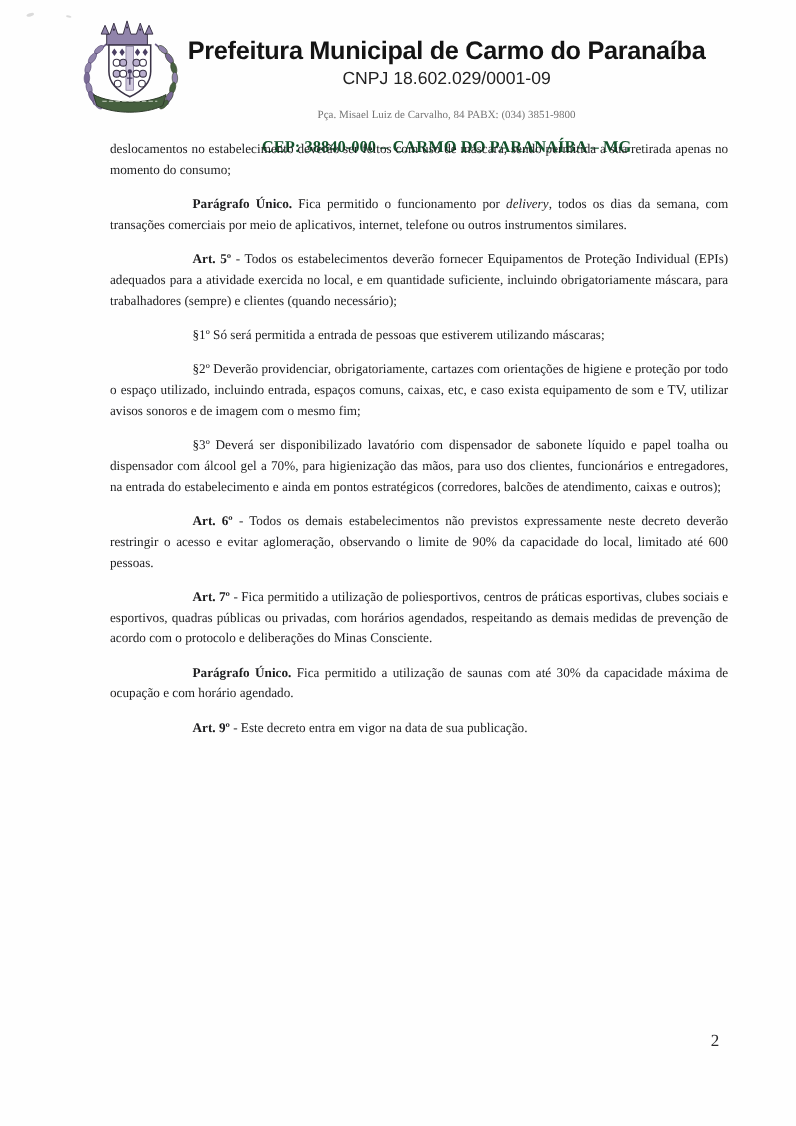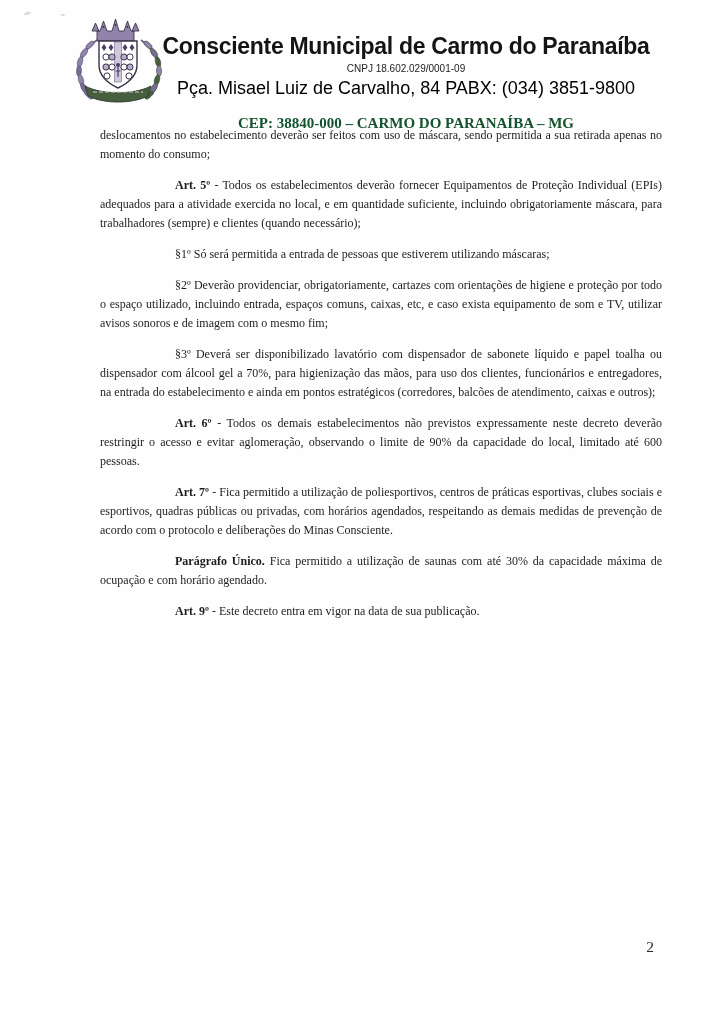--- a/index.html
+++ b/index.html
@@ -34,28 +34,28 @@
     font-family: "Liberation Sans", sans-serif;
     font-weight: bold;
     font-size: 23px;
     letter-spacing: -0.3px;
     color: #141414;
     white-space: nowrap;
     margin: 0 0 3px 0;
   }
   .hdr-cnpj {
     font-family: "Liberation Sans", sans-serif;
-    font-size: 10px;
+    font-size: 16px;
     color: #222;
-    margin: 0 0 4px 0;
+    margin: 0 0 18px 0;
   }
   .hdr-addr {
-    font-family: Liberation Sans, sans-serif;
-    font-size: 18px;
-    color: #000000;
+    font-family: Liberation Serif, serif;
+    font-size: 10px;
+    color: #737373;
     margin: 0 0 1px 0;
   }
   .hdr-cep {
     font-family: "Liberation Serif", serif;
     font-weight: bold;
     font-size: 15px;
     color: #14532d;
     margin: 16px;
   }
 
@@ -153,28 +153,29 @@
         <circle cx="41" cy="61" r="3.1"></circle>
           <circle cx="63" cy="61" r="3.1"></circle>
       </g>
 
       <path d="M19 71 C36 80 68 80 85 71 L82 81 C66 89 38 89 22 81 Z" fill="#46603f" stroke="#2f3b2c" stroke-width="0.9"></path>
       <path d="M27 77 L77 77" stroke="#c9d2c3" stroke-width="1" stroke-dasharray="4 2" fill="none"></path>
     </svg>
   </div>
 
   <div class="header-text">
-    <div class="hdr-title">Consciente Municipal de Carmo do Paranaíba</div>
+    <div class="hdr-title">Prefeitura Municipal de Carmo do Paranaíba</div>
     <div class="hdr-cnpj">CNPJ 18.602.029/0001-09</div>
     <div class="hdr-addr">Pça. Misael Luiz de Carvalho, 84 PABX: (034) 3851-9800</div>
     <div class="hdr-cep">CEP: 38840-000 – CARMO DO PARANAÍBA – MG</div>
   </div>
 
   <div class="doc-body">
       <p><span>deslocamentos no estabelecimento deverão ser feitos com uso de máscara, sendo permitida a sua retirada apenas no momento do consumo;</span></p>
+      <p class="indent"><span class="b">Parágrafo Único.</span><span> Fica permitido o funcionamento por </span><span class="i">delivery</span><span>, todos os dias da semana, com transações comerciais por meio de aplicativos, internet, telefone ou outros instrumentos similares.</span></p>
       <p class="indent"><span class="b">Art. 5º</span><span> - Todos os estabelecimentos deverão fornecer Equipamentos de Proteção Individual (EPIs) adequados para a atividade exercida no local, e em quantidade suficiente, incluindo obrigatoriamente máscara, para trabalhadores (sempre) e clientes (quando necessário);</span></p>
       <p class="indent"><span>§1º Só será permitida a entrada de pessoas que estiverem utilizando máscaras;</span></p>
       <p class="indent"><span>§2º Deverão providenciar, obrigatoriamente, cartazes com orientações de higiene e proteção por todo o espaço utilizado, incluindo entrada, espaços comuns, caixas, etc, e caso exista equipamento de som e TV, utilizar avisos sonoros e de imagem com o mesmo fim;</span></p>
       <p class="indent"><span>§3º Deverá ser disponibilizado lavatório com dispensador de sabonete líquido e papel toalha ou dispensador com álcool gel a 70%, para higienização das mãos, para uso dos clientes, funcionários e entregadores, na entrada do estabelecimento e ainda em pontos estratégicos (corredores, balcões de atendimento, caixas e outros);</span></p>
       <p class="indent"><span class="b">Art. 6º</span><span> - Todos os demais estabelecimentos não previstos expressamente neste decreto deverão restringir o acesso e evitar aglomeração, observando o limite de 90% da capacidade do local, limitado até 600 pessoas.</span></p>
       <p class="indent"><span class="b">Art. 7º</span><span> - Fica permitido a utilização de poliesportivos, centros de práticas esportivas, clubes sociais e esportivos, quadras públicas ou privadas, com horários agendados, respeitando as demais medidas de prevenção de acordo com o protocolo e deliberações do Minas Consciente.</span></p>
       <p class="indent"><span class="b">Parágrafo Único.</span><span> Fica permitido a utilização de saunas com até 30% da capacidade máxima de ocupação e com horário agendado.</span></p>
       <p class="indent"><span class="b">Art. 9º</span><span> - Este decreto entra em vigor na data de sua publicação.</span></p>
     </div>
 

